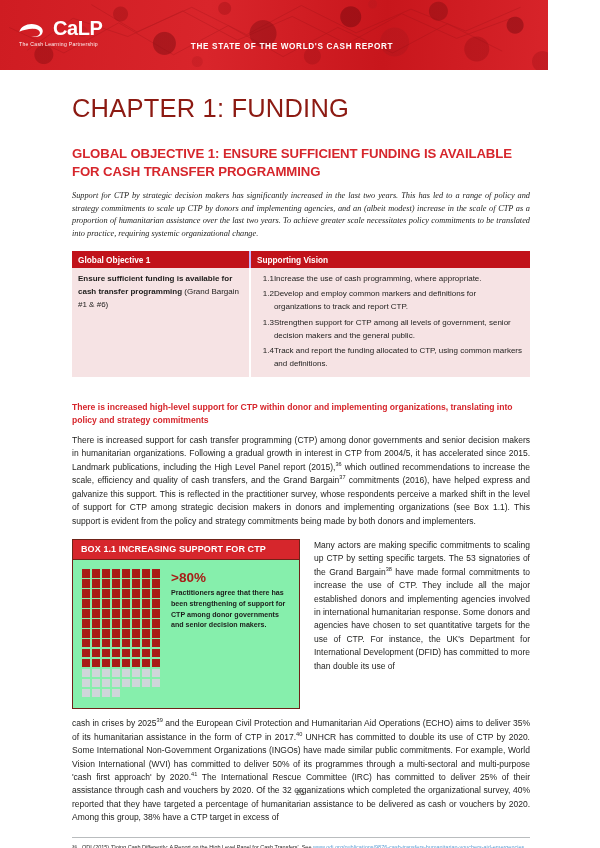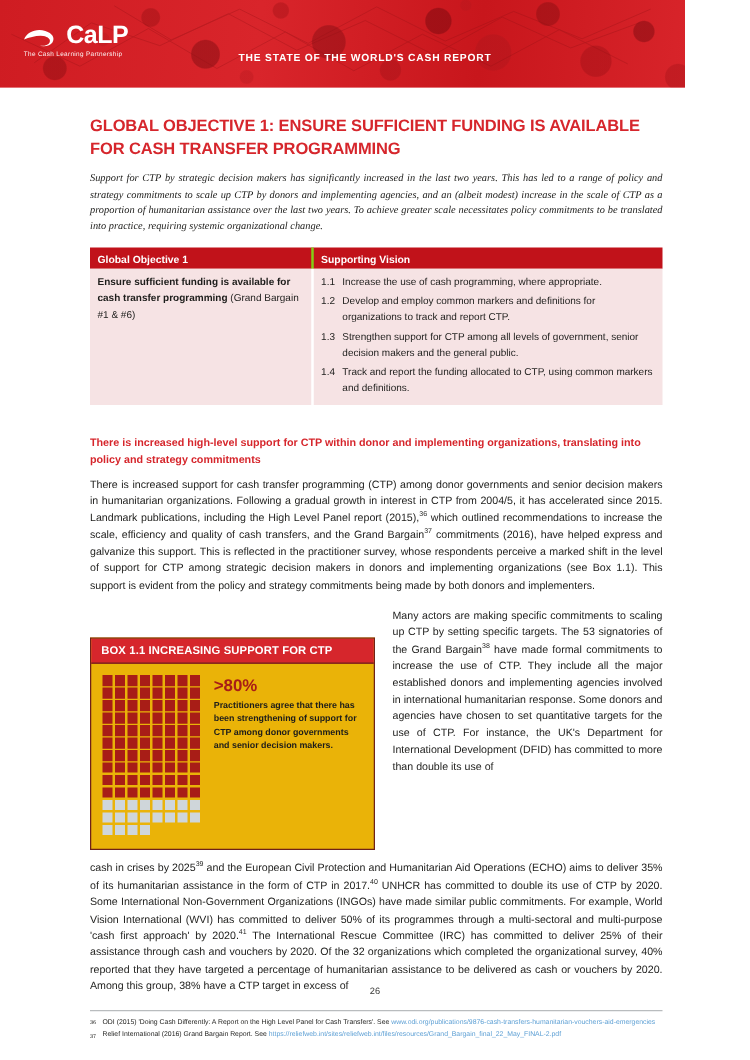--- a/index.html
+++ b/index.html
@@ -108,39 +108,39 @@
     border-collapse:collapse;
     table-layout:fixed;
   }
   table.goal th{
     background:#c1121a;
     color:#ffffff;
     font-size:8.3px;
     font-weight:700;
     text-align:left;
     padding:3.2px 6px 3.4px 6px;
-    border-right:2px solid #84cc16;
+    border-right:2px solid #c4b5fd;
   }
   table.goal th:last-child{border-right:none;}
   th.col-a{width:36%;}
   table.goal td{
     background:#f6e3e4;
     vertical-align:top;
     padding:5px 6px 6px 6px;
     font-size:8px;
     color:#1d1d1b;
     line-height:1.62;
     border-right:2px solid #ffffff;
   }
   table.goal td:last-child{border-right:none;}
   td.col-a{font-weight:700;}
   td.col-a .sub{font-weight:400;}
   .act{display:flex;gap:0;margin-bottom:2.5px;}
   .act:last-child{margin-bottom:0;}
-  .act-n{width:17px;flex:0 0 17px;}
+  .act-n{width:17px;flex:0 0 17px;text-align:right;}
   .act-t{flex:1;}
 
   
   .sec-head{
     margin-top:24px;
     color:#d6262c;
     font-size:8.6px;
     font-weight:700;
     line-height:1.45;
   }
@@ -158,23 +158,22 @@
     margin-top:11px;
     display:flex;
     gap:14px;
     align-items:flex-start;
   }
   .col-left{width:228px;flex:0 0 228px;}
   .col-right{flex:1;}
 
   .box{
     border:1.2px solid #6f2218;
-    background:#eab308;
+    background:#86efac;
     box-sizing:border-box;
-    margin-top:24px;
   }
   .box-head{
     background:#d6262c;
     color:#ffffff;
     font-size:9px;
     font-weight:700;
     padding:4.5px 8px 5px 8px;
     letter-spacing:.1px;
     border-bottom:1.2px solid #6f2218;
   }
@@ -261,20 +260,21 @@
     </svg>
     <div class="logo-word">CaLP</div>
     <div class="logo-tag">The Cash Learning Partnership</div>
   </div>
 
   <div class="banner-title">THE STATE OF THE WORLD'S CASH REPORT</div>
 </div>
 
 <div class="page">
 
+  <div class="chapter-title">CHAPTER 1: FUNDING</div>
 
   <div class="obj-title">GLOBAL OBJECTIVE 1: ENSURE SUFFICIENT FUNDING IS AVAILABLE FOR CASH TRANSFER PROGRAMMING</div>
 
   <div class="intro">Support for CTP by strategic decision makers has significantly increased in the last two years. This has led to a range of policy and strategy commitments to scale up CTP by donors and implementing agencies, and an (albeit modest) increase in the scale of CTP as a proportion of humanitarian assistance over the last two years. To achieve greater scale necessitates policy commitments to be translated into practice, requiring systemic organizational change.</div>
 
   <table class="goal">
     <thead>
       <tr>
         <th class="col-a">Global Objective 1</th>
         <th>Supporting Vision</th>

